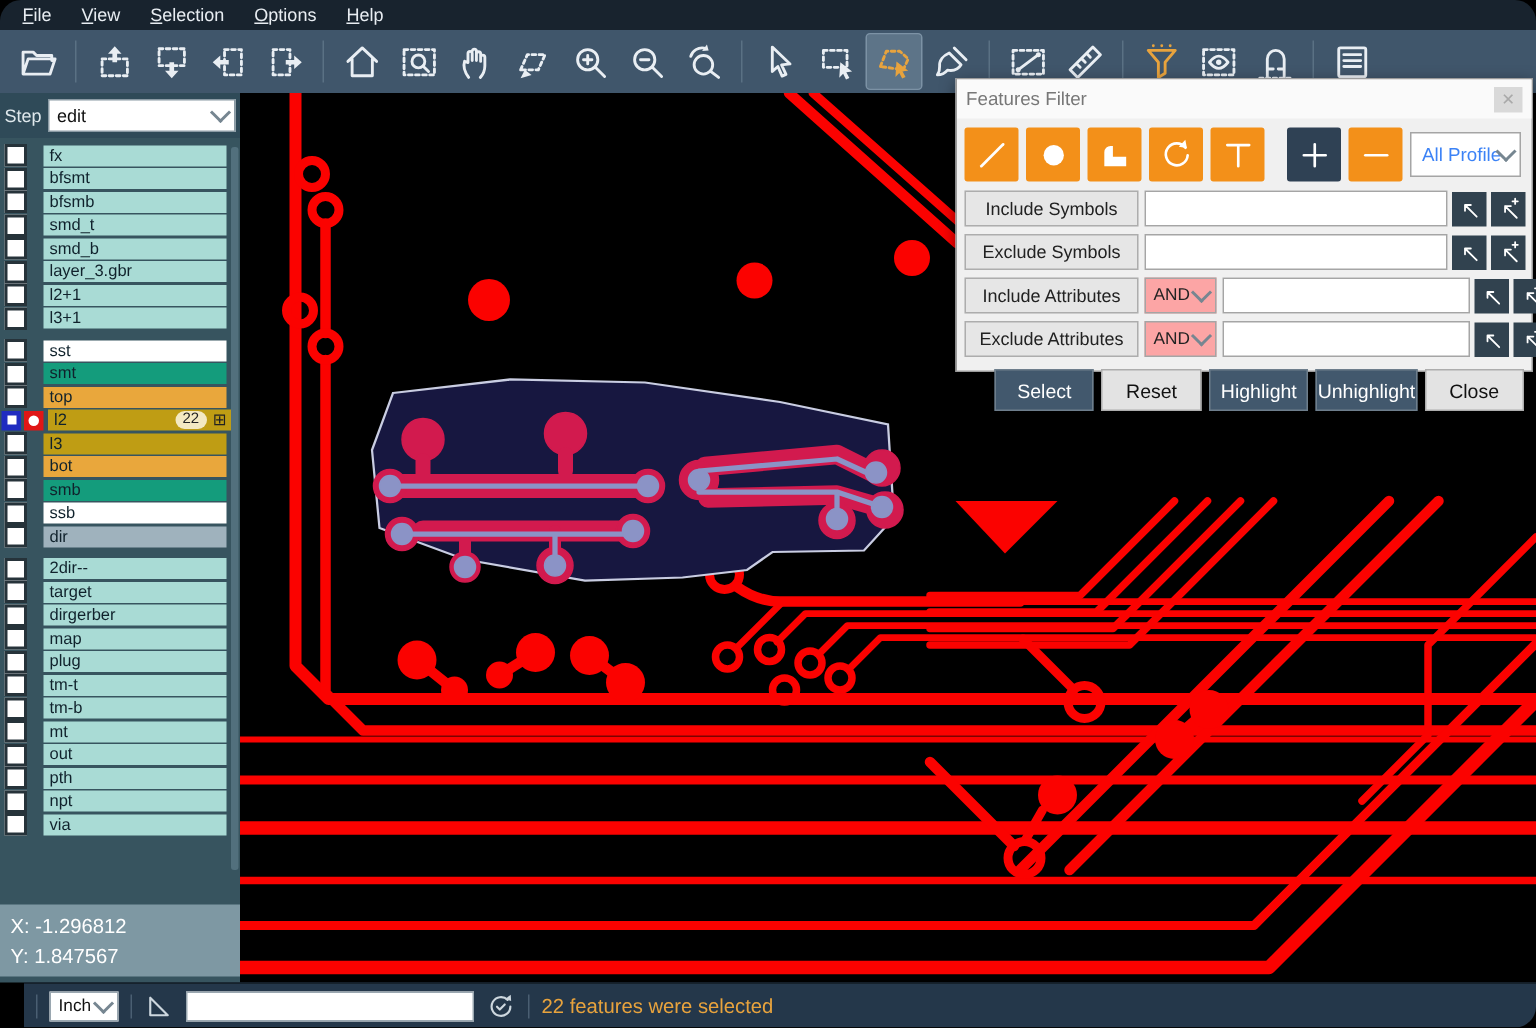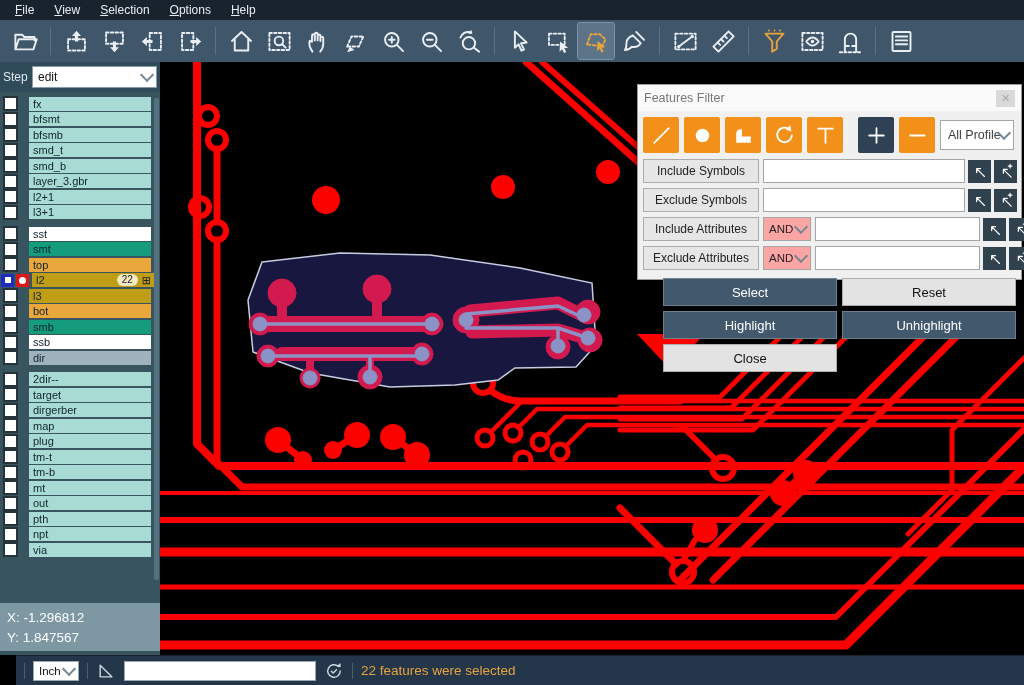--- a/index.html
+++ b/index.html
@@ -1,17 +1,17 @@
 <!DOCTYPE html>
 <html style="--trace-red: #fb0200; --selected-crimson: #d21a4e; --selected-pad-blue: #8b93c6; --selection-fill: #171740; --selection-outline: #c9cde2; --accent-orange: #e8a33d; --dialog-button-orange: #f39019; --dialog-button-navy: #2f4154;"><head>
 <meta charset="utf-8">
 <style>
   html,body{margin:0;padding:0;background:#000;}
   .app{position:relative;width:1024px;height:685px;overflow:hidden;background:#000;
-       font-family:"Liberation Sans",sans-serif;-webkit-font-smoothing:antialiased;}
+       font-family:"Liberation Sans",sans-serif;border-radius:14px;-webkit-font-smoothing:antialiased;}
   
   .menubar{position:absolute;left:0;top:0;width:1024px;height:20px;background:#18232e;
            display:flex;align-items:center;gap:2px;padding-left:6px;box-sizing:border-box;}
   .menu-item{color:#e8edf2;font-size:12px;padding:2px 9px;cursor:default;}
   .menu-item u{text-decoration:underline;}
   
   .toolbar{position:absolute;left:0;top:20px;width:1024px;height:42px;background:#40566b;
            display:flex;align-items:center;padding-left:6px;box-sizing:border-box;}
   .tbtn{width:36px;height:36px;display:flex;align-items:center;justify-content:center;
         color:#e9eef3;border-radius:2px;margin:0 1px;}
@@ -55,47 +55,47 @@
   .ssep{width:1px;height:16px;background:#4a5f72;margin:0 8px;}
   .unit-select{width:46px;height:20px;background:#fff;border:1px solid #9aa7b0;position:relative;
                font-size:11.5px;color:#111;display:flex;align-items:center;padding-left:5px;box-sizing:border-box;}
   .corner-ic,.sync-ic{color:#cdd7de;width:20px;height:20px;}
   .cmd-input{width:192px;height:20px;background:#fff;border:1px solid #9aa7b0;margin:0 8px 0 8px;
              font-size:12px;padding:0 4px;box-sizing:border-box;font-family:"Liberation Sans",sans-serif;}
   .status-msg{color:var(--accent-orange);font-size:13.5px;}
   
   .canvas{position:absolute;left:160px;top:62px;width:864px;height:593px;background:#000;}
   
-  .dialog{position:absolute;left:637px;top:84px;width:385px;height:196px;background:#f0f0f0;
+  .dialog{position:absolute;left:637px;top:52px;width:385px;height:196px;background:#f0f0f0;
           border:1px solid #9b9b9b;box-sizing:border-box;box-shadow:0 3px 10px rgba(0,0,0,.5);}
   .dtitle{height:26px;background:#fafafa;display:flex;align-items:center;padding:0 6px;
           font-size:12.5px;color:#777;box-sizing:border-box;}
   .dclose{margin-left:auto;width:19px;height:17px;background:#d9d9d9;color:#a9a9a9;font-size:11px;
           display:flex;align-items:center;justify-content:center;}
   .shape-row{display:flex;align-items:center;padding:6px 5px 6px 5px;}
   .sqbtn{width:36px;height:36px;border-radius:2px;display:flex;align-items:center;justify-content:center;
          color:#fff;margin-right:5px;flex:none;}
   .sqbtn svg{width:25px;height:25px;}
   .b-orange{background:var(--dialog-button-orange);}
   .b-navy{background:var(--dialog-button-navy);}
   .profile-select{margin-left:auto;width:88px;height:30px;background:#fff;border:1px solid #a5a5a5;
-                  font-size:12.5px;color:#404040;display:flex;align-items:center;padding-left:7px;
+                  font-size:12.5px;color:#3b82f6;display:flex;align-items:center;padding-left:7px;
                   position:relative;box-sizing:border-box;margin-right:2px;}
   .frow{display:flex;align-items:center;margin:0 4px 5px 5px;}
   .flabel{width:116px;height:24px;background:#e6e6e6;border:1px solid #adadad;font-size:12px;color:#222;
           display:flex;align-items:center;justify-content:center;box-sizing:border-box;flex:none;}
   .fand{width:48px;height:24px;background:#fca5a5;border:1px solid #a5a5a5;font-size:11.5px;color:#222;
         display:flex;align-items:center;padding-left:5px;position:relative;box-sizing:border-box;
         margin-left:4px;flex:none;}
   .finput{flex:1;height:24px;background:#fff;border:1px solid #a5a5a5;margin-left:4px;box-sizing:border-box;
           font-size:12px;padding:0 4px;font-family:"Liberation Sans",sans-serif;}
   .abtn{width:23px;height:23px;margin-left:3px;background:#31424f;color:#fff;display:flex;
         align-items:center;justify-content:center;flex:none;}
   .abtn svg{width:17px;height:17px;}
-  .actions{display:grid;grid-template-columns:1fr 1fr;gap:5px;margin:8px 5px 0 5px;padding-left:20px;}
+  .actions{display:grid;grid-template-columns:1fr 1fr 1fr 1fr 1fr;gap:5px;margin:8px 5px 0 5px;padding-left:20px;}
   .act{height:28px;font-size:13px;display:flex;align-items:center;justify-content:center;
        border:1px solid #6e7e8c;box-sizing:border-box;}
   .act.navy{background:#42586d;color:#fff;}
   .act.gray{background:#e3e3e3;color:#111;border-color:#adadad;}
 </style>
 </head>
 <body>
 
 <svg width="0" height="0" style="position:absolute">
   <defs>

